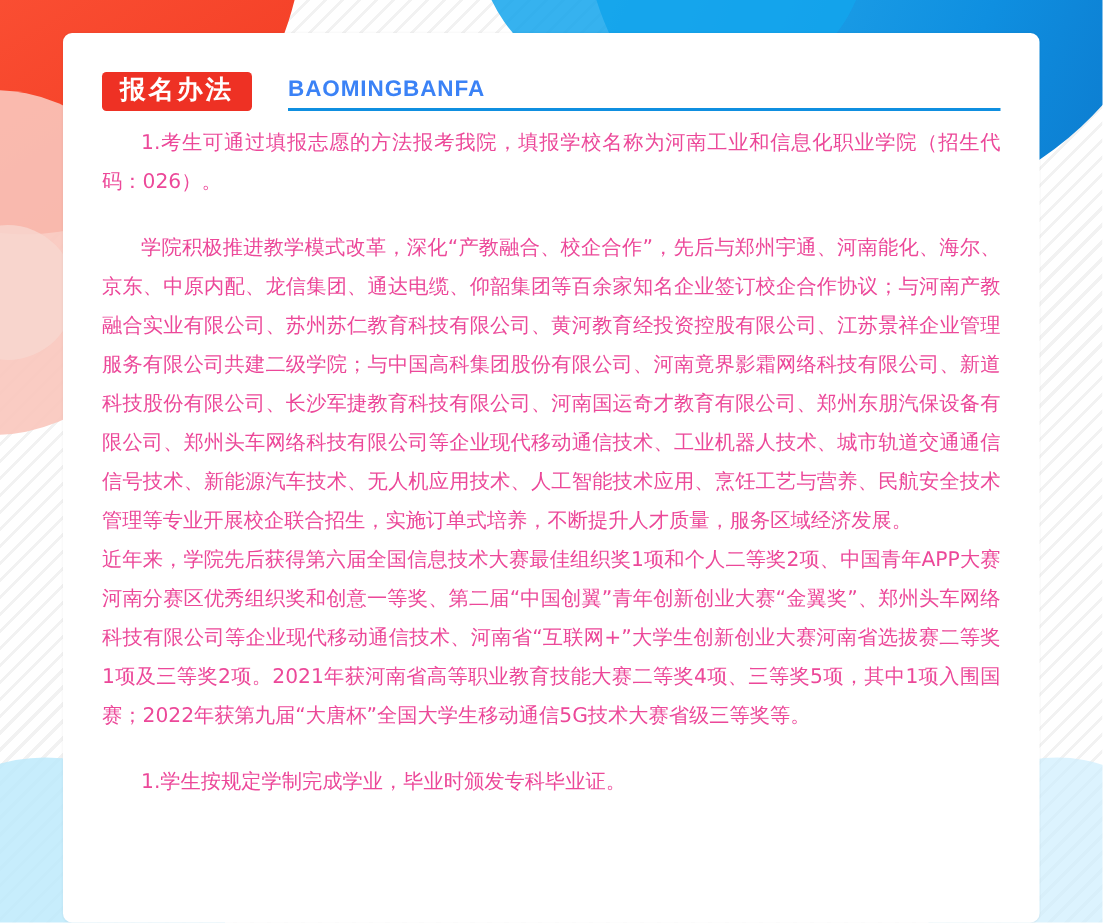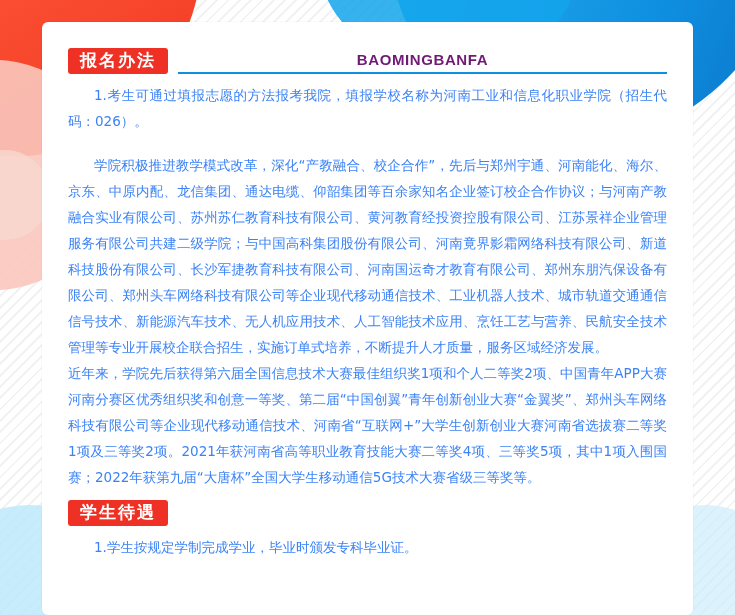--- a/index.html
+++ b/index.html
@@ -119,38 +119,37 @@
     border-radius: 6px;
     box-shadow: 0 0 0 1px rgba(0,0,0,0.02);
     padding: 16px 26px 0 26px;
     box-sizing: border-box;
   }
 
   
   .section-head {
     display: flex;
     align-items: center;
-    gap: 10px;
+    gap: 24px;
     margin: 10px 0 8px 0;
-    text-align: center;
   }
   .badge {
     background: #ee3124;
     color: #ffffff;
     font-size: 17px;
     font-weight: bold;
     letter-spacing: 2px;
     padding: 4px 12px 5px 12px;
     border-radius: 3px;
     line-height: 1;
     white-space: nowrap;
     font-family: "DejaVu Sans", "Liberation Sans", sans-serif;
   }
   .pinyin {
-    color: #701a75;
+    color: #3b82f6;
     font-size: 15px;
     font-weight: bold;
     letter-spacing: .6px;
     position: relative;
     padding-bottom: 3px;
     flex: 1;
   }
   .pinyin::after {
     content: "";
     position: absolute;
@@ -158,21 +157,21 @@
     right: 0;
     bottom: -3px;
     height: 2px;
     background: #0f8fe0;
   }
 
   
   .para {
     font-size: 13.5px;
     line-height: 26px;
-    color: #3b82f6;
+    color: #ec4899;
     margin: 0;
     text-align: justify;
     font-family: "DejaVu Sans", "Liberation Sans", sans-serif;
   }
   .para.indent2 {
     text-indent: 26px;
   }
   .block {
     margin-bottom: 2px;
   }
@@ -203,19 +202,18 @@
 
   <div class="block">
     <div class="section-head">
     </div>
     <p class="para indent2">学院积极推进教学模式改革，深化“产教融合、校企合作”，先后与郑州宇通、河南能化、海尔、京东、中原内配、龙信集团、通达电缆、仰韶集团等百余家知名企业签订校企合作协议；与河南产教融合实业有限公司、苏州苏仁教育科技有限公司、黄河教育经投资控股有限公司、江苏景祥企业管理服务有限公司共建二级学院；与中国高科集团股份有限公司、河南竟界影霜网络科技有限公司、新道科技股份有限公司、长沙军捷教育科技有限公司、河南国运奇才教育有限公司、郑州东朋汽保设备有限公司、郑州头车网络科技有限公司等企业现代移动通信技术、工业机器人技术、城市轨道交通通信信号技术、新能源汽车技术、无人机应用技术、人工智能技术应用、烹饪工艺与营养、民航安全技术管理等专业开展校企联合招生，实施订单式培养，不断提升人才质量，服务区域经济发展。</p>
     <p class="para">近年来，学院先后获得第六届全国信息技术大赛最佳组织奖1项和个人二等奖2项、中国青年APP大赛河南分赛区优秀组织奖和创意一等奖、第二届“中国创翼”青年创新创业大赛“金翼奖”、郑州头车网络科技有限公司等企业现代移动通信技术、河南省“互联网+”大学生创新创业大赛河南省选拔赛二等奖1项及三等奖2项。2021年获河南省高等职业教育技能大赛二等奖4项、三等奖5项，其中1项入围国赛；2022年获第九届“大唐杯”全国大学生移动通信5G技术大赛省级三等奖等。</p>
   </div>
 
   <div class="block">
     <div class="section-head">
-      <span class="badge">学生待遇</span>
     </div>
     <p class="para indent2">1.学生按规定学制完成学业，毕业时颁发专科毕业证。</p>
 
   </div>
 
 </div>
 
 </body></html>

